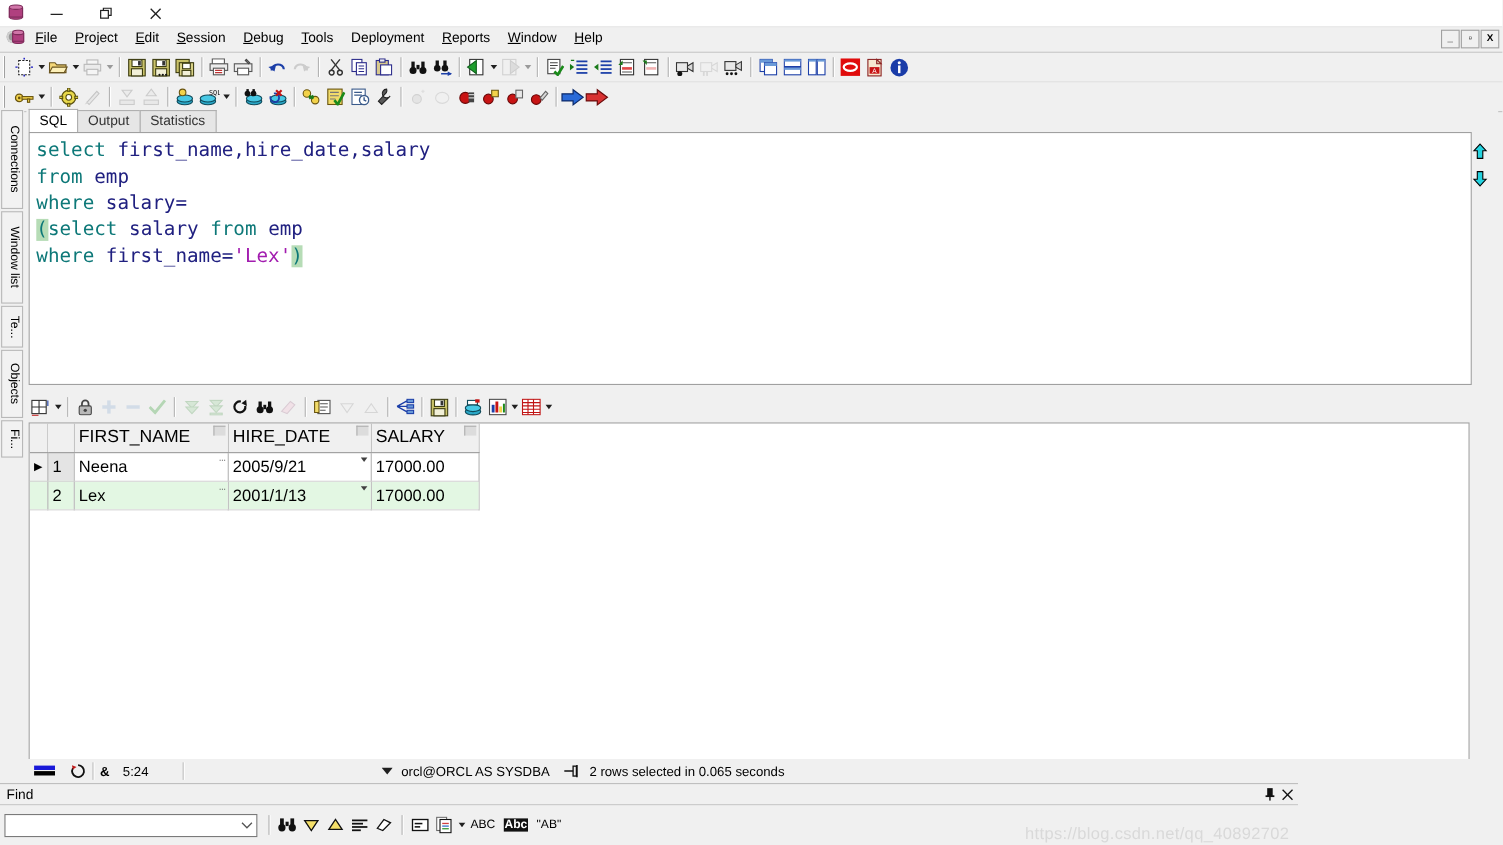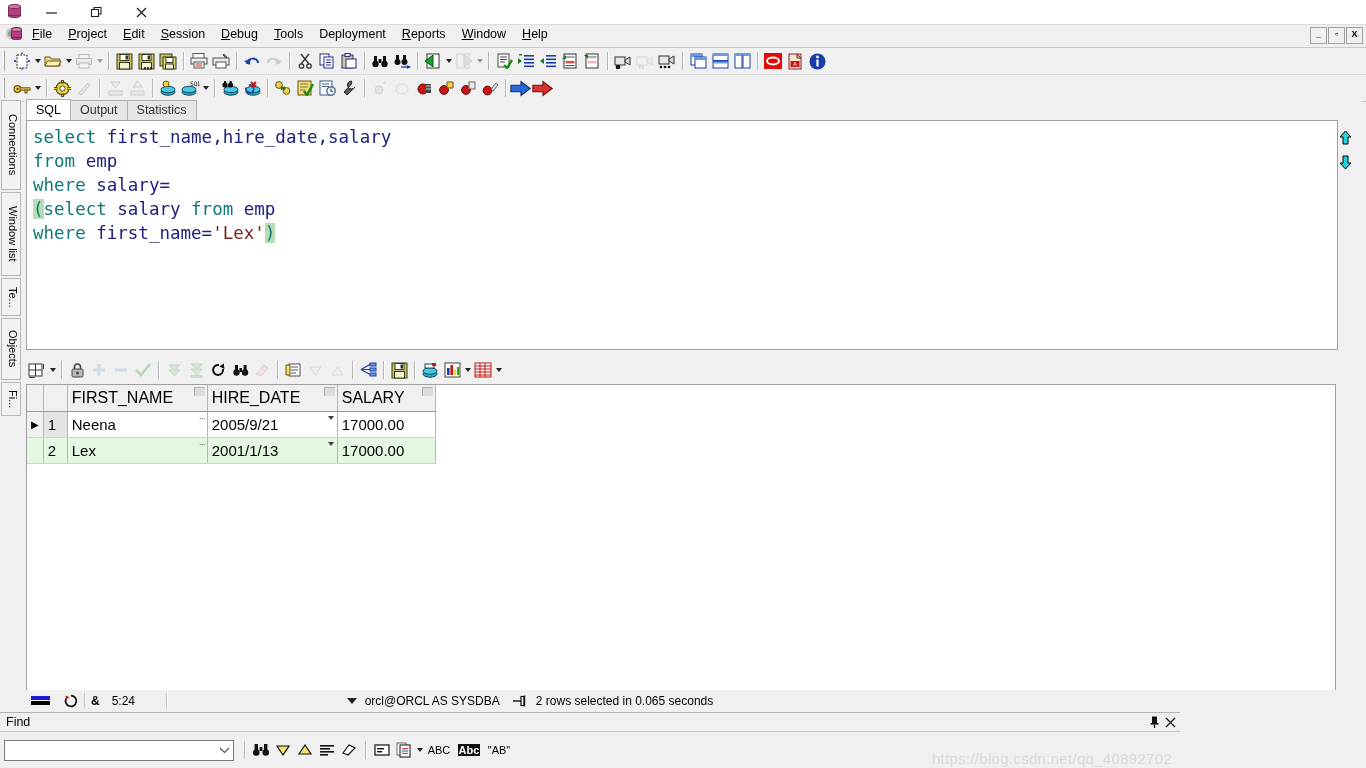--- a/index.html
+++ b/index.html
@@ -73,21 +73,21 @@
        border:1px solid #b0b0b0;border-bottom:none;background:#e6e6e6;color:#333;
        margin-right:-1px;}
   .tab.active{background:#ffffff;color:#000;height:19px;line-height:18px;position:relative;z-index:2;}
 
   .editor{position:absolute;left:2px;top:20px;width:1310px;height:228px;background:#ffffff;
           border:1px solid #a0a0a0;overflow:hidden;}
   .code{padding:4px 0 0 6px;font-family:"DejaVu Sans Mono","Liberation Mono",monospace;
         font-size:17.5px;line-height:24px;white-space:pre;}
   .kw{color:#0d7878;}
   .id{color:#202080;}
-  .str{color:#7f1d1d;}
+  .str{color:#a21caf;}
   .par{color:#0d7878;background:#b6dcb6;}
   .scroll-arrows{position:absolute;right:6px;top:26px;width:22px;}
   .sa{width:22px;height:24px;display:flex;align-items:center;justify-content:center;}
 
   .gridtb{position:absolute;left:2px;top:256px;width:1310px;height:28px;display:flex;
           align-items:center;background:#f0f0f0;}
   .resgrid{position:absolute;left:2px;top:284px;width:1310px;height:308px;background:#ffffff;
            border:1px solid #a0a0a0;box-sizing:border-box;overflow:hidden;}
   table.grid{border-collapse:collapse;font-size:15px;}
   table.grid th,table.grid td{border-right:1px solid #b5b5b5;border-bottom:1px solid #d4d4d4;

